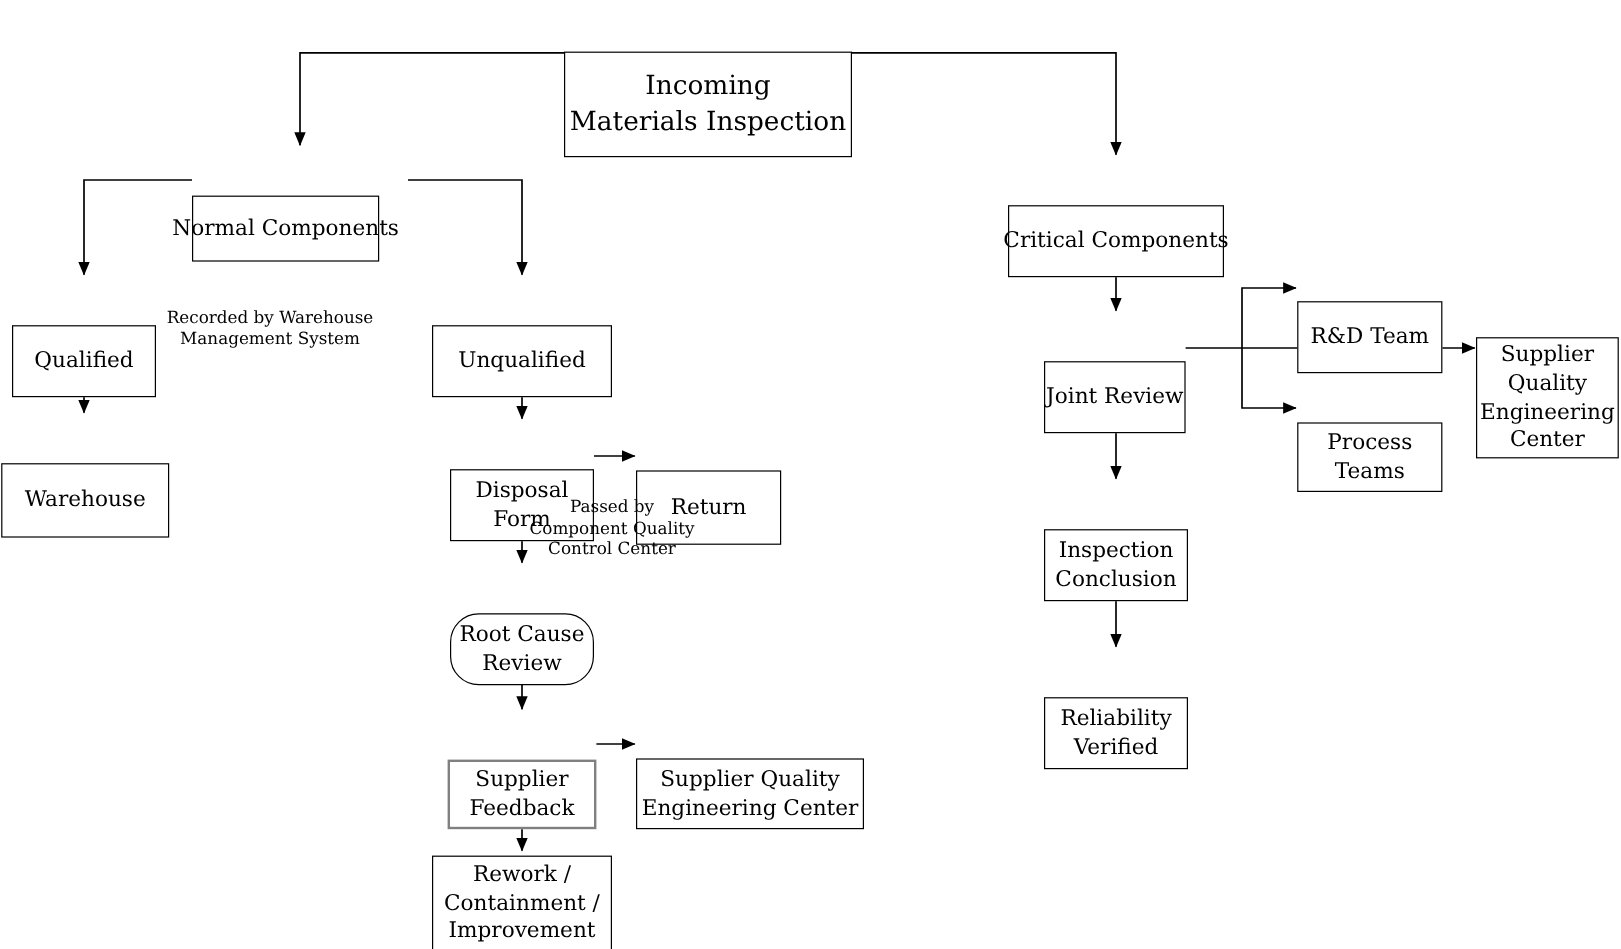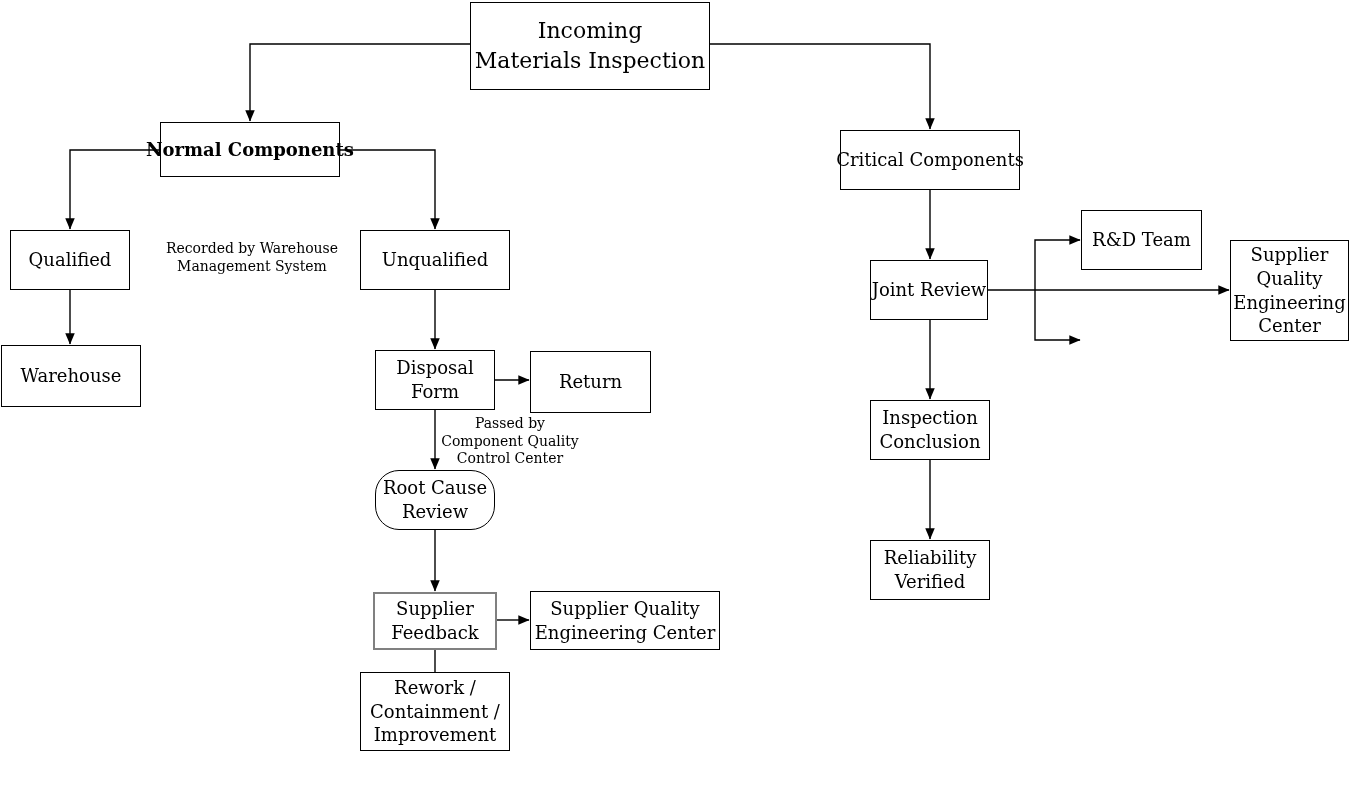--- a/index.html
+++ b/index.html
@@ -27,20 +27,21 @@
     box-sizing: border-box;
     border: 1.4px solid #000000;
     background: #ffffff;
     display: flex;
     align-items: center;
     justify-content: center;
     text-align: center;
     white-space: pre;
     font-size: 18px;
     line-height: 1.32;
+    margin-top: 41px;
   }
   .node--title {
     font-size: 22px;
     line-height: 1.35;
   }
   .node--highlight {
     border: 2px solid #808080;
   }
   .annotation {
     position: absolute;
@@ -77,25 +78,25 @@
     <polyline points="988,290 1229,290" marker-end="url(#arrow)"></polyline>
     <polyline points="1035,290 1035,240 1080,240" marker-end="url(#arrow)"></polyline>
     <polyline points="1035,290 1035,340 1080,340" marker-end="url(#arrow)"></polyline>
     <polyline points="930,320 930,399" marker-end="url(#arrow)"></polyline>
     <polyline points="930,460 930,539" marker-end="url(#arrow)"></polyline>
   </svg>
 
   <div class="node node--title" style="left:470px; top:2px; width:240px; height:88px;">Incoming
 Materials Inspection</div>
 
-  <div class="node" style="left:160px; top:122px; width:180px; height:55px;font-weight:bold;">Normal Components</div>
+  <div class="node" style="left:160px; top:122px; width:156px; height:55px;">Normal Components</div>
 
   <div class="node" style="left:10px; top:230px; width:120px; height:60px;">Qualified</div>
 
-  <div class="annotation" style="left:135px; top:240px; width:180px;margin-left:27px;">Recorded by Warehouse
+  <div class="annotation" style="left:135px; top:257px; width:180px;">Recorded by Warehouse
 Management System</div>
 
   <div class="node" style="left:1px; top:345px; width:140px; height:62px;">Warehouse</div>
 
   <div class="node" style="left:360px; top:230px; width:150px; height:60px;">Unqualified</div>
 
   <div class="node" style="left:375px; top:350px; width:120px; height:60px;">Disposal
 Form</div>
 
   <div class="node" style="left:530px; top:351px; width:121px; height:62px;">Return</div>
@@ -116,20 +117,22 @@
   <div class="node" style="left:360px; top:672px; width:150px; height:79px;">Rework /
 Containment /
 Improvement</div>
 
   <div class="node" style="left:840px; top:130px; width:180px; height:60px;">Critical Components</div>
 
   <div class="node" style="left:870px; top:260px; width:118px; height:60px;text-align:right;">Joint Review</div>
 
   <div class="node" style="left:1081px; top:210px; width:121px; height:60px;">R&amp;D Team</div>
 
+  <div class="node" style="left:1081px; top:311px; width:121px; height:58px;">Process
+Teams</div>
 
   <div class="node" style="left:1230px; top:240px; width:119px; height:101px;">Supplier
 Quality
 Engineering
 Center</div>
 
   <div class="node" style="left:870px; top:400px; width:120px; height:60px;">Inspection
 Conclusion</div>
 
   <div class="node" style="left:870px; top:540px; width:120px; height:60px;">Reliability

